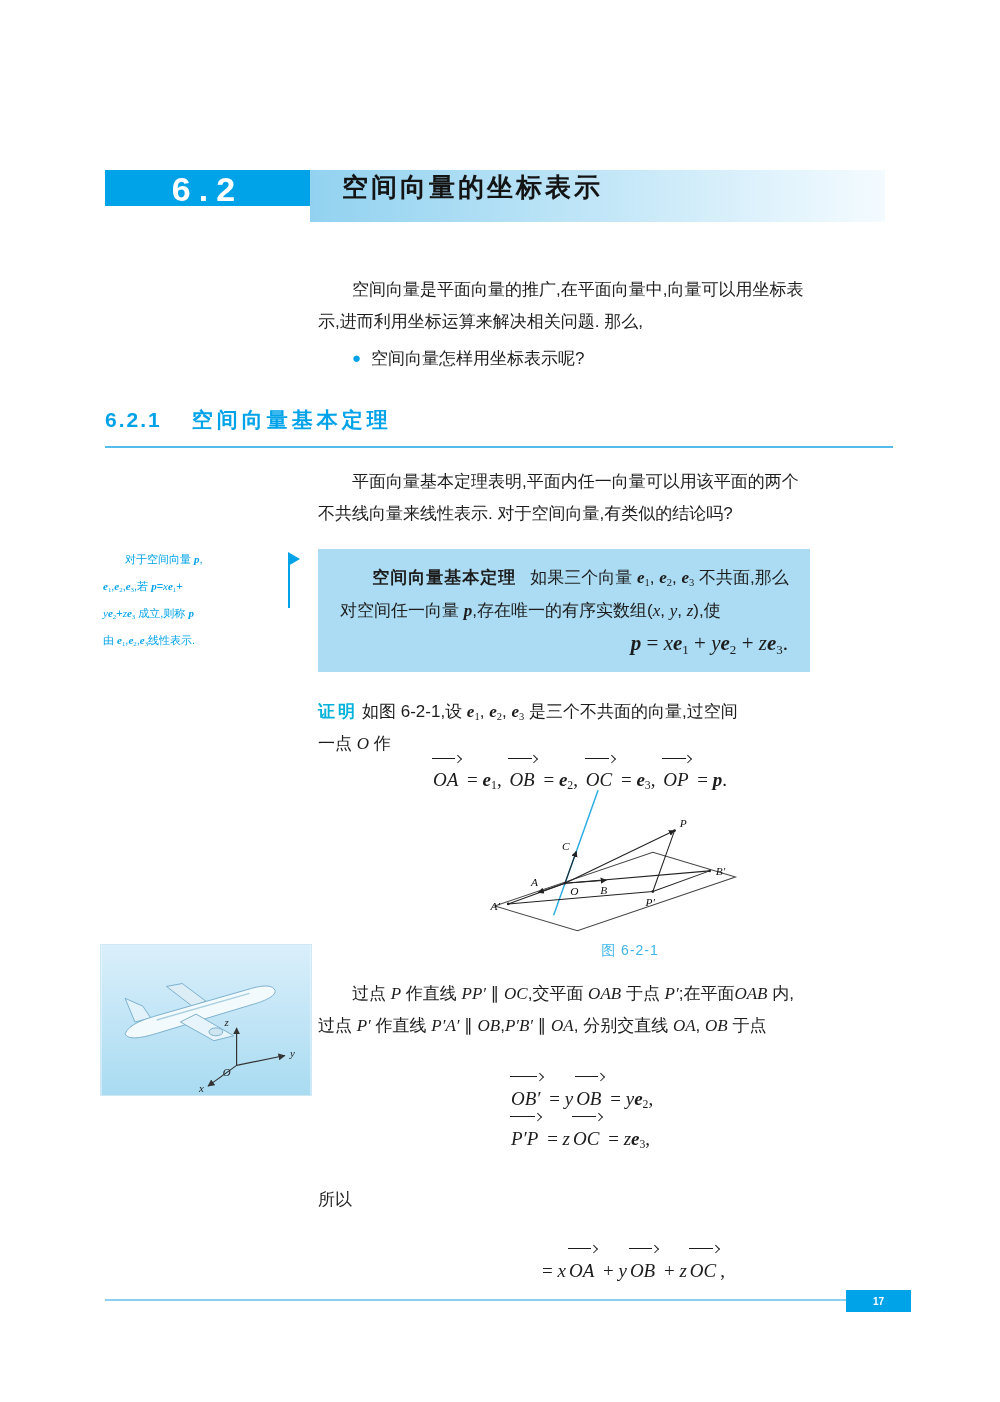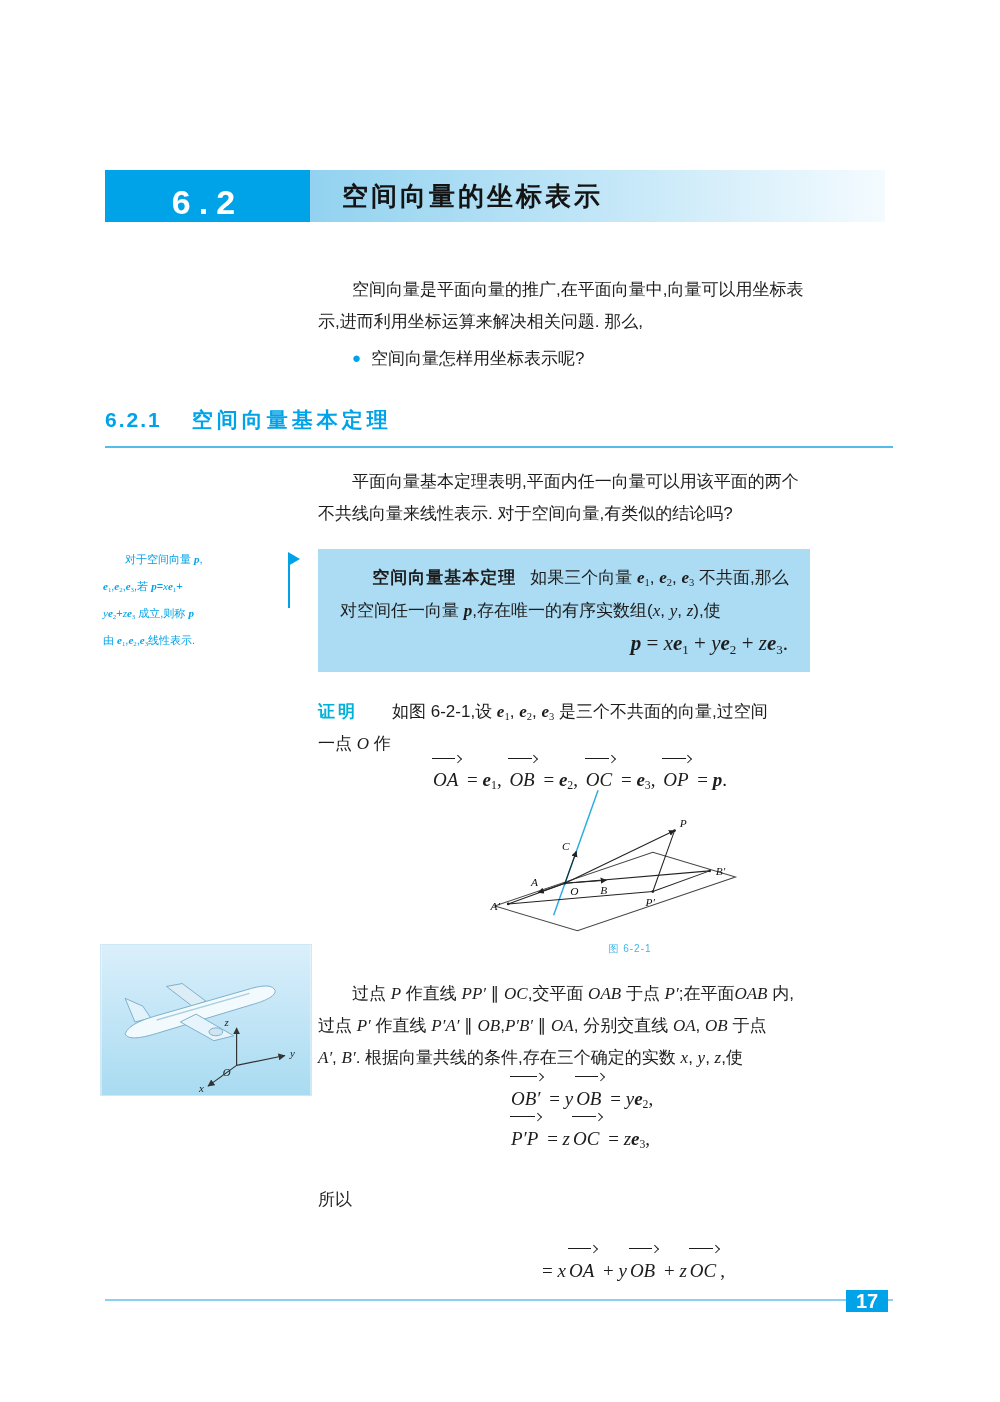--- a/index.html
+++ b/index.html
@@ -16,26 +16,26 @@
   .m-b{font-family:"Liberation Serif","DejaVu Serif",serif;font-style:italic;font-weight:bold;}
   .m-s{font-family:"Liberation Serif","DejaVu Serif",serif;font-size:0.62em;vertical-align:-0.28em;}
   .m-v{font-family:"Liberation Serif","DejaVu Serif",serif;font-style:italic;
        position:relative;display:inline-block;padding:5px 4px 0 3px;}
   .m-v::before{content:"";position:absolute;top:2px;left:2px;right:7px;border-top:1.3px solid currentColor;}
   .m-v::after{content:"";position:absolute;top:-0.5px;right:2px;width:4.5px;height:4.5px;
        border-top:1.3px solid currentColor;border-right:1.3px solid currentColor;transform:rotate(45deg);}
   .math-line{font-family:"Liberation Serif","DejaVu Serif",serif;}
 
   
-  .chapter-num{position:absolute;left:105px;top:170px;width:205px;height:52px;
-       background:var(--accent,#00a2e8);color:#fff;display:flex;align-items:flex-end;justify-content:center;
+  .chapter-num{position:absolute;left:105px;top:170px;width:205px;height:36px;
+       background:var(--accent,#00a2e8);color:#fff;display:flex;align-items:flex-start;justify-content:center;
        font-size:34px;font-weight:bold;letter-spacing:8px;}
   .chapter-title-bar{position:absolute;left:310px;top:170px;width:575px;height:52px;box-sizing:border-box;
        background:linear-gradient(90deg,var(--header_gradient_start,#92d2f0) 0%,#c6e8f8 55%,var(--header_gradient_end,#f4fbff) 100%);
-       display:flex;align-items:center;padding-left:32px;font-size:26px;font-weight:bold;color:#141414;letter-spacing:3px;}
+       display:flex;align-items:flex-start;padding-left:32px;font-size:26px;font-weight:bold;color:#141414;letter-spacing:3px;}
 
   
   .intro{position:absolute;left:318px;top:274px;width:580px;}
   .bullet-line{position:absolute;left:352px;top:342px;height:32px;line-height:32px;}
   .bullet{color:var(--accent,#00a2e8);font-size:15px;margin-right:10px;vertical-align:1px;}
 
   .section-head{position:absolute;left:105px;top:406px;width:788px;height:40px;
        border-bottom:2px solid #55bdec;color:var(--accent,#00a2e8);font-weight:bold;}
   .sec-num{font-size:21px;margin-right:30px;letter-spacing:2px;}
   .sec-title{font-size:21px;letter-spacing:4px;}
@@ -51,44 +51,44 @@
 
   
   .theorem-box{position:absolute;left:318px;top:549px;width:492px;box-sizing:border-box;
        background:var(--theorem_bg,#abdcf3);padding:12px 22px;}
   .theorem-box .tline{height:33px;line-height:33px;}
   .thm-title{font-weight:bold;margin-right:14px;letter-spacing:1px;}
   .thm-eq{text-align:right;font-size:21px;height:33px;line-height:33px;}
 
   
   .proof{position:absolute;left:318px;top:696px;width:580px;}
-  .proof-label{color:var(--proof_label,#00b2da);font-weight:bold;margin-right:34px;letter-spacing:3px;}
+  .proof-label{color:var(--proof_label,#00b2da);font-weight:bold;margin-right:4px;letter-spacing:3px;}
   .display-math{position:absolute;left:430px;top:756px;font-size:19px;height:38px;line-height:38px;white-space:nowrap;}
 
   
   .figure{position:absolute;left:462px;top:782px;width:336px;}
-  .fig-caption{text-align:center;color:var(--caption,#3fb6e9);font-size:10px;margin-top:0;letter-spacing:1px;
+  .fig-caption{text-align:center;color:var(--caption,#3fb6e9);font-size:14px;margin-top:0;letter-spacing:1px;
        font-family:"Liberation Sans","DejaVu Sans",sans-serif;}
 
   
   .plane-photo{position:absolute;left:100px;top:944px;width:212px;height:152px;border:1px solid #cfe8f5;box-sizing:border-box;}
 
   .body2{position:absolute;left:318px;top:978px;width:585px;}
 
   
   .eq-block{position:absolute;left:508px;top:1074px;}
   .eqline{height:40px;line-height:40px;font-size:19px;white-space:nowrap;}
   .conn{position:absolute;left:318px;top:1184px;height:32px;line-height:32px;}
   .eq4{position:absolute;left:494px;top:1206px;}
   .eq5{position:absolute;left:542px;top:1246px;}
 
   
   .footer-line{position:absolute;left:105px;top:1299px;width:788px;height:2px;background:var(--footer_line,#8bd0f1);}
-  .page-badge{position:absolute;left:846px;top:1290px;width:42px;height:22px;background:var(--accent,#00a2e8);
-       color:#fff;display:flex;align-items:center;justify-content:center;font-size:20px;font-weight:bold;}
+  .page-badge{position:absolute;left:846px;top:1290px;width:65px;height:22px;background:var(--accent,#00a2e8);
+       color:#fff;display:flex;align-items:center;justify-content:center;font-size:10px;font-weight:bold;}
 
   svg text{font-family:"Liberation Serif","DejaVu Serif",serif;font-style:italic;}
 </style>
 </head>
 <body>
 
 <div class="page" style="--accent: #00a2e8; --theorem_bg: #abdcf3; --proof_label: #00b2da; --caption: #3fb6e9; --footer_line: #8bd0f1; --header_gradient_start: #92d2f0; --header_gradient_end: #f4fbff; --blue_line: #2aabe2;">
 
   <div class="chapter-num">
     <span>6.2</span>
@@ -213,21 +213,20 @@
         <text x="191" y="113">y</text>
         <text x="99" y="149">x</text>
         <text x="131" y="133" text-anchor="end">O</text>
       </g>
     </svg>
   </div>
 
   <div class="body2">
     <div class="tline indent">过点 <span class="m-i">P</span> 作直线 <span class="m-i">PP′</span> ∥ <span class="m-i">OC</span>,交平面 <span class="m-i">OAB</span> 于点 <span class="m-i">P′</span>;在平面<span class="m-i">OAB</span> 内,</div>
     <div class="tline">过点 <span class="m-i">P′</span> 作直线 <span class="m-i">P′A′</span> ∥ <span class="m-i">OB</span>,<span class="m-i">P′B′</span> ∥ <span class="m-i">OA</span>, 分别交直线 <span class="m-i">OA</span>, <span class="m-i">OB</span> 于点</div>
-    <div class="tline"><span class="m-i">A′</span>, <span class="m-i">B′</span>. 根据向量共线的条件,存在三个确定的实数 <span class="m-i">x</span>, <span class="m-i">y</span>, <span class="m-i">z</span>,使</div>
   </div>
 
   <div class="eq-block">
     <div class="eqline math-line"><span class="m-v">OB′</span> = <span class="m-i">y</span><span class="m-v">OB</span> = <span class="m-i">y</span><span class="m-b">e</span><span class="m-s">2</span>,</div>
     <div class="eqline math-line"><span class="m-v">P′P</span> = <span class="m-i">z</span><span class="m-v">OC</span> = <span class="m-i">z</span><span class="m-b">e</span><span class="m-s">3</span>,</div>
   </div>
 
   <div class="conn">所以</div>
 
   <div class="eq5 eqline math-line">= <span class="m-i">x</span><span class="m-v">OA</span> + <span class="m-i">y</span><span class="m-v">OB</span> + <span class="m-i">z</span><span class="m-v">OC</span>,</div>

